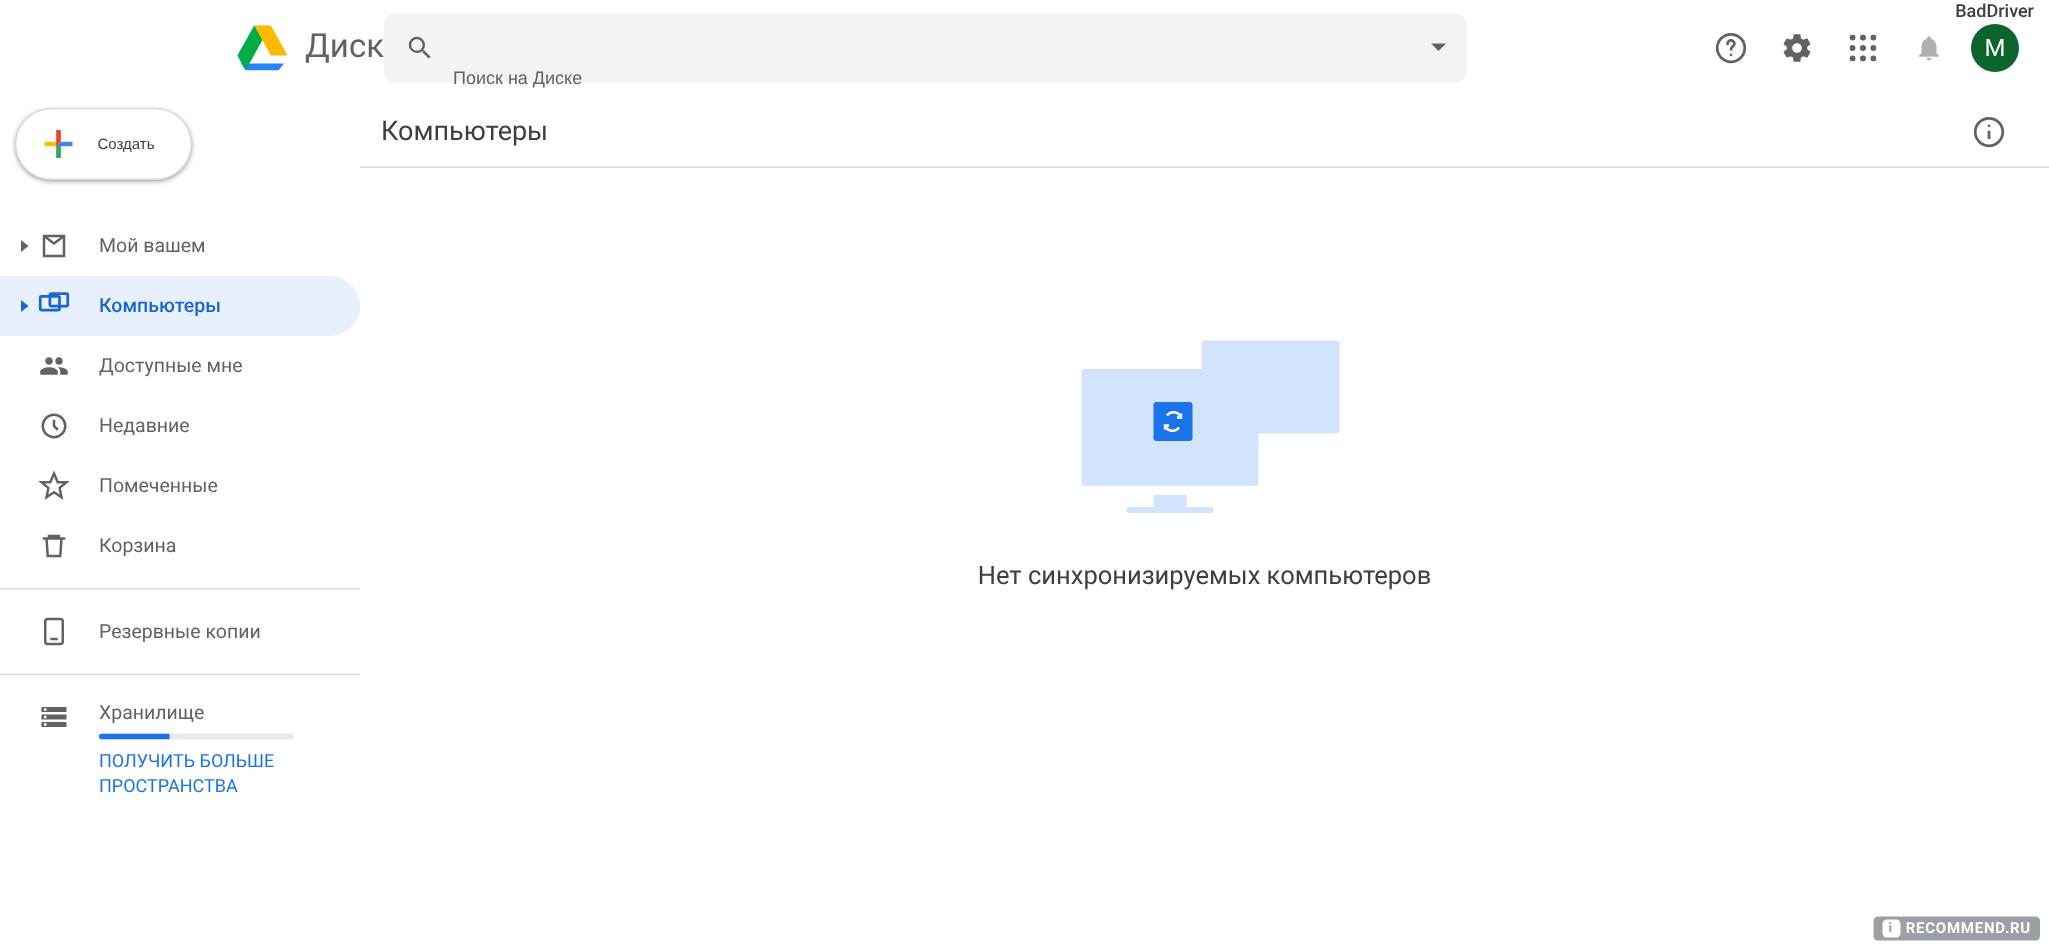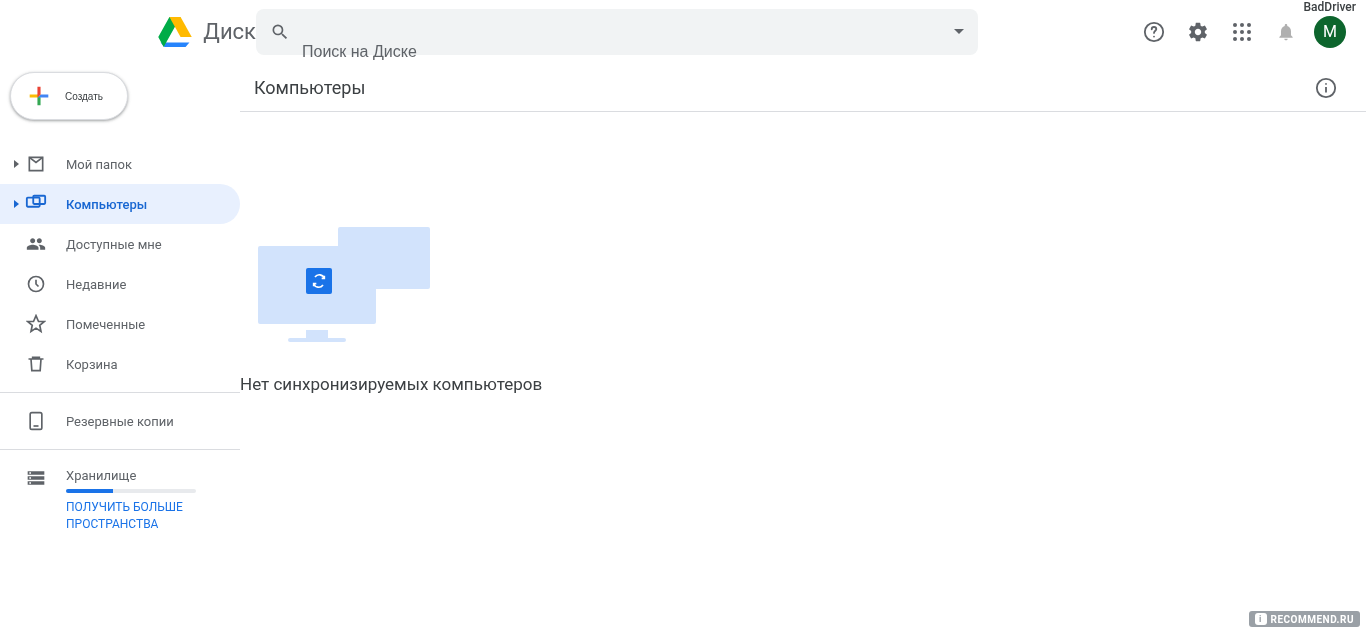--- a/index.html
+++ b/index.html
@@ -6,21 +6,21 @@
   html, body { height: 100%; font-family: 'Roboto', Arial, sans-serif; background: #fff; color: #3c4043; }
   body { width: 1366px; height: 633px; overflow: hidden; position: relative; }
 
   
   .header { height: 64px; display: flex; align-items: center; padding: 0 8px 0 16px; border-bottom: 1px solid transparent; }
   .logo-wrap { display: flex; align-items: center; gap: 8px; width: 240px; justify-content: flex-end; }
   .drive-logo { width: 40px; height: 40px; display: flex; align-items: center; justify-content: center; }
   .app-name { font-size: 22px; color: #5f6368; }
   .search-wrap { flex: 1; max-width: 722px; }
   .search-bar { background: #f1f3f4; border-radius: 8px; height: 46px; display: flex; align-items: center; padding: 0 14px; gap: 12px; }
-  .search-bar input { flex: 1; border: none; background: transparent; font-size: 16px; outline: none; color: #14532d; margin-top: 41px; }
+  .search-bar input { flex: 1; border: none; background: transparent; font-size: 12px; outline: none; color: #14532d; margin-top: 41px; }
   .search-bar input::placeholder { color: #5f6368; }
   .search-caret { width:0;height:0;border-left:5px solid transparent;border-right:5px solid transparent;border-top:5px solid #5f6368; }
   .header-right { margin-left: auto; display: flex; align-items: center; gap: 4px; padding-right: 8px; }
   .icon-btn { width: 40px; height: 40px; border-radius: 50%; display: flex; align-items: center; justify-content: center; cursor: pointer; color: #5f6368; }
   .avatar { width: 32px; height: 32px; border-radius: 50%; background: #0d652d; color: #fff; display: flex; align-items: center; justify-content: center; font-size: 16px; }
   .topright-label { position: absolute; top: 0; right: 10px; font-size: 12px; color: #3c4043; font-weight: 500; }
 
   
   .body { display: flex; height: calc(100% - 64px); }
   .sidebar { width: 240px; padding-top: 8px; }
@@ -42,21 +42,21 @@
   .storage-bar { width: 130px; height: 4px; background: #e8eaed; border-radius: 2px; overflow: hidden; }
   .storage-bar > div { height: 100%; background: #1a73e8; width: 36%; }
   .storage-used { font-size: 12px; color: #5f6368; line-height: 1.4; width: 140px; }
   .storage-link { font-size: 12px; color: #1a73e8; cursor: pointer; line-height: 1.4; width: 150px; }
 
   
   .main { flex: 1; display: flex; flex-direction: column; }
   .content-header { height: 48px; border-bottom: 1px solid #dadce0; display: flex; align-items: center; padding: 0 20px 0 14px; }
   .content-title { font-size: 18px; color: #3c4043; }
   .info-btn-right { margin-left: auto; }
-  .empty-state { flex: 1; display: flex; flex-direction: column; align-items: flex-start; padding-top: 110px; }
+  .empty-state { flex: 1; display: flex; flex-direction: column; align-items: center; padding-top: 110px; }
   .empty-illus { width: 200px; height: 120px; position: relative; margin-bottom: 32px; }
   .comp-back { position: absolute; right: 10px; top: 5px; width: 92px; height: 62px; background: #d2e3fc; border-radius: 2px; }
   .comp-front { position: absolute; left: 18px; top: 24px; width: 118px; height: 78px; background: #d2e3fc; border-radius: 2px; }
   .comp-stand { position: absolute; left: 66px; bottom: 0; width: 22px; height: 12px; background: #d2e3fc; }
   .comp-base { position: absolute; left: 48px; bottom: 0; width: 58px; height: 4px; background: #d2e3fc; border-radius: 2px; }
   .sync-badge { position: absolute; left: 66px; top: 46px; width: 26px; height: 26px; background: #1a73e8; border-radius: 2px; display:flex;align-items:center;justify-content:center; }
   .empty-title { font-size: 17px; color: #3c4043; margin-bottom: 10px; }
   .empty-text { font-size: 13px; color: #5f6368; text-align: center; max-width: 560px; line-height: 1.5; }
   .empty-text .link { color: #1a73e8; cursor: pointer; }
 
@@ -147,21 +147,21 @@
       <div class="nav-item">
         <span class="caret-slot">
             <span class="caret"></span>
           </span>
         <span class="icon-slot">
             <svg width="20" height="20" viewBox="0 0 24 24" fill="none" stroke="currentColor" stroke-width="2">
               <path d="M4 4h16v16H4z"></path>
               <path d="M4 4l8 6 8-6"></path>
             </svg>
           </span>
-        <span>Мой папок</span>
+        <span>Мой вашем</span>
       </div>
       <div class="nav-item active">
         <span class="caret-slot">
             <span class="caret"></span>
           </span>
         <span class="icon-slot">
             <svg width="22" height="22" viewBox="0 0 24 24" fill="none" stroke="currentColor" stroke-width="2">
               <rect x="2" y="5" width="14" height="10" rx="1"></rect>
               <rect x="9" y="3" width="13" height="9" rx="1"></rect>
             </svg>

